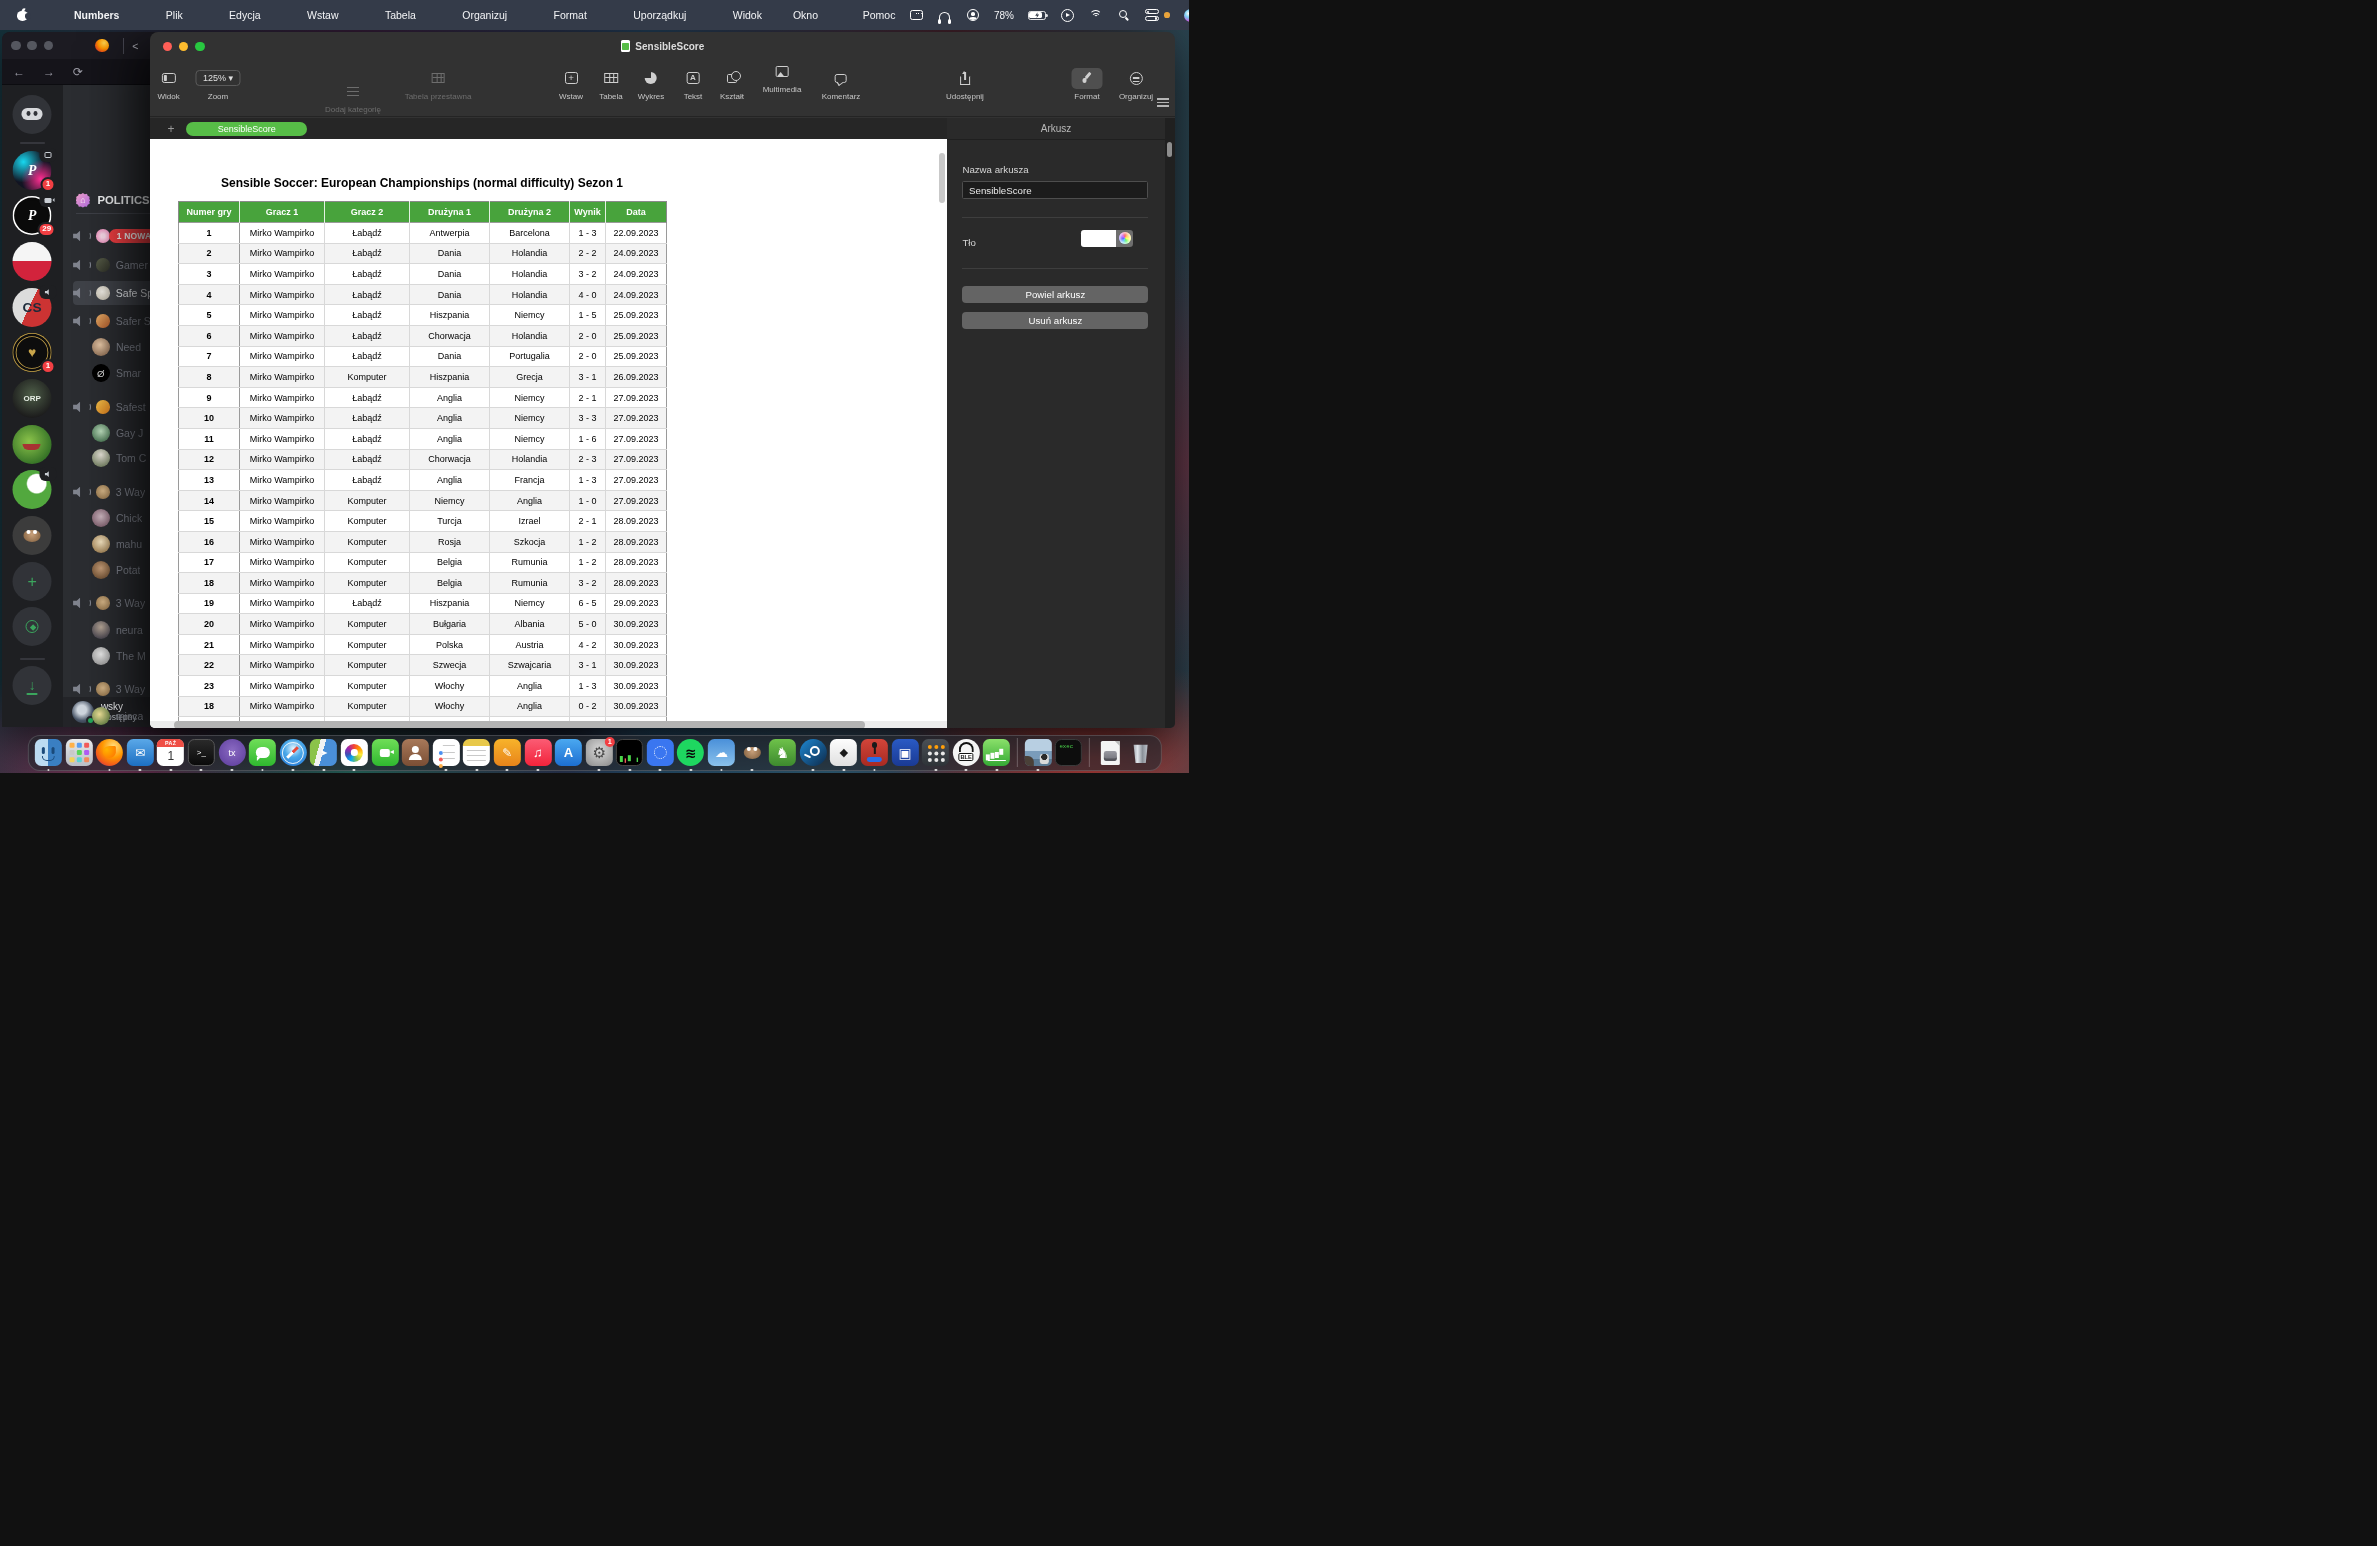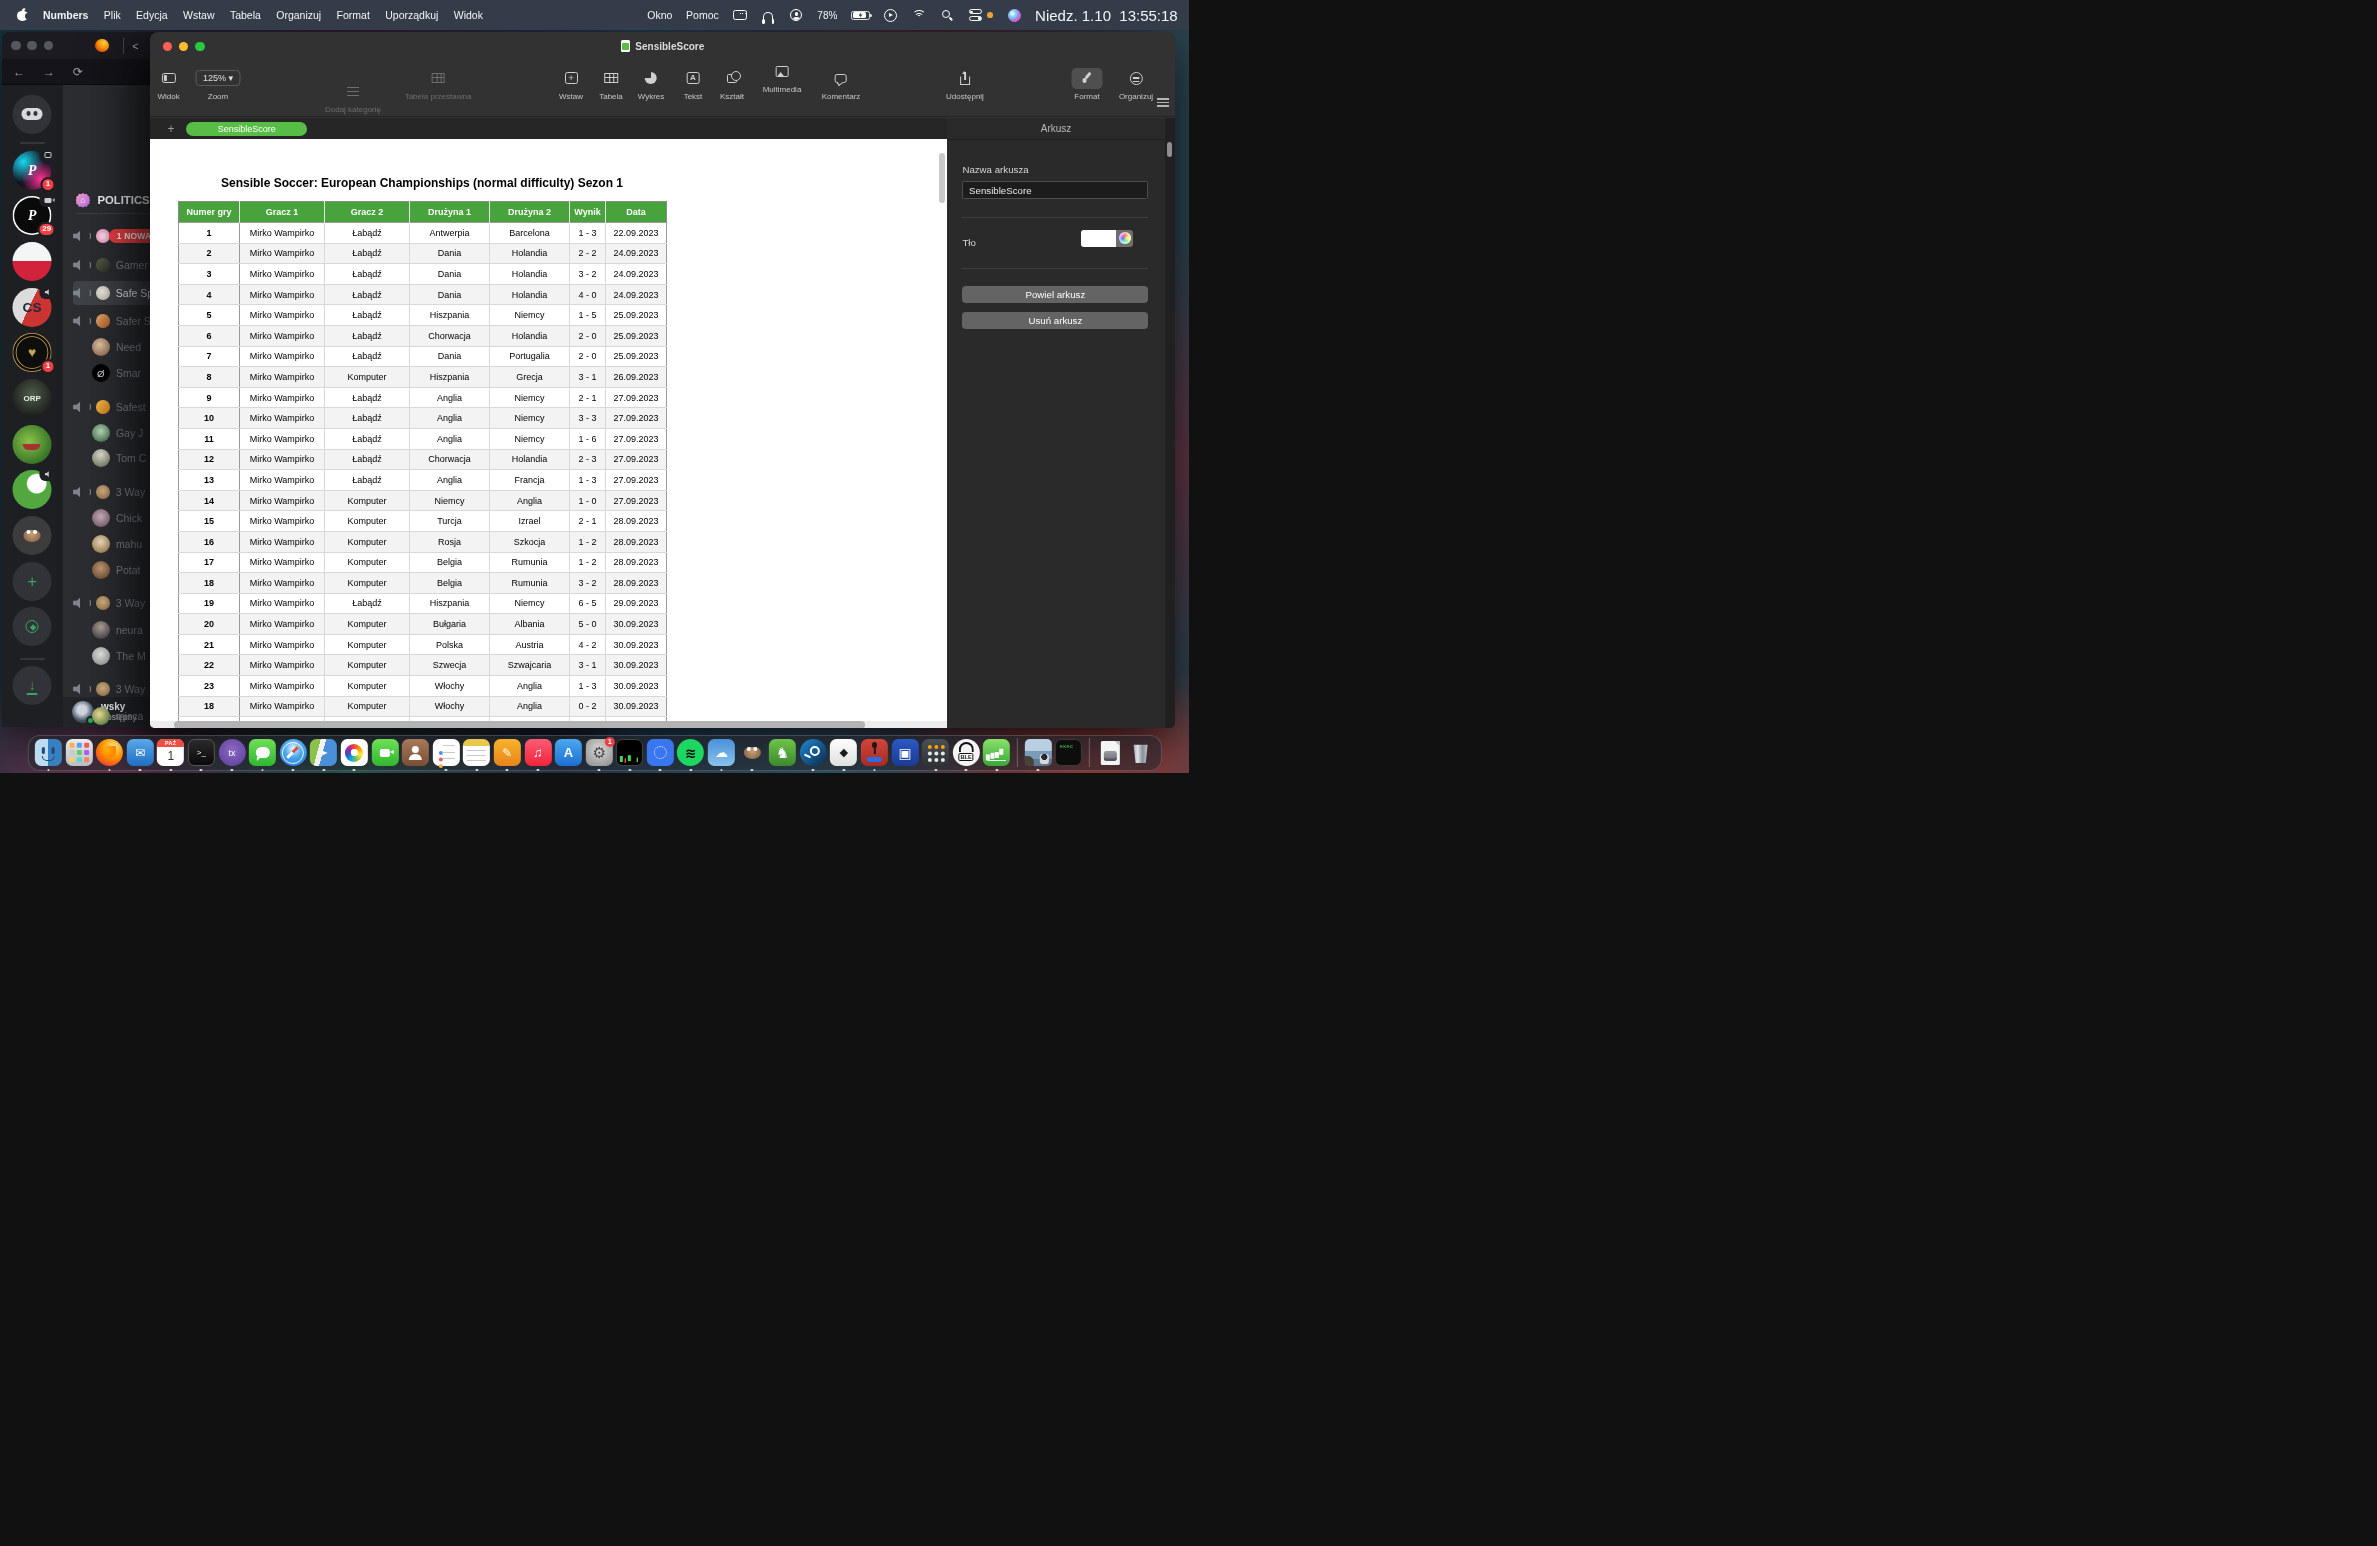--- a/index.html
+++ b/index.html
@@ -14,21 +14,21 @@
       radial-gradient(404px 178px at 70% 100%, rgba(40,120,150,.6), transparent 65%),
       radial-gradient(340px 162px at 30% 100%, rgba(30,140,110,.65), transparent 60%),
       radial-gradient(307px 162px at 8% 100%, rgba(160,50,90,.6), transparent 65%),
       radial-gradient(243px 323px at 100% 60%, rgba(150,40,60,.5), transparent 70%),
       linear-gradient(90deg,#15313a,#3d2140 30%,#23405a 55%,#45232d 80%,#2a4450); }
 
   
   .menubar { position:absolute; left:0; top:0; width:1189px; height:30px; background:#343b49;
     display:flex; align-items:center; color:#f3f4f6; font-size:10.5px; z-index:50; }
   .mb-left { display:flex; align-items:center; gap:15.4px; padding-left:17px; }
-  .mb-item { white-space:nowrap; } .mb-item.bold { font-weight:bold; }
+  .mb-item { white-space:nowrap;margin-left:31px; } .mb-item.bold { font-weight:bold; }
   .apple-logo { position:relative; width:10.5px; height:12px; }
   .apple-logo .body { position:absolute; left:0; top:2.4px; width:10.5px; height:9.7px; background:#fff;
     border-radius:45% 45% 50% 50%; }
   .apple-logo .bite { position:absolute; right:-3.2px; top:4px; width:5.7px; height:5.7px; background:#343b49; border-radius:50%; }
   .apple-logo .leaf { position:absolute; left:4.9px; top:-0.8px; width:3.2px; height:4px; background:#fff; border-radius:80% 10% 80% 10%; transform:rotate(20deg);}
   .mb-right { margin-left:auto; display:flex; align-items:center; gap:13.7px; padding-right:11.3px; }
   .mb-icon { position:relative; display:inline-flex; align-items:center; justify-content:center; width:14.6px; height:13px; }
   .ic-kbd { width:13.7px; height:10.5px; border:1.2px solid #fff; border-radius:2.4px;
     background:repeating-linear-gradient(90deg,transparent 0 1.6px,#fff 1.6px 2.4px) 1.6px 2.4px / 9.7px 1.2px no-repeat; }
   .ic-headset { width:10.5px; height:9px; border:1.6px solid #fff; border-bottom:none; border-radius:6.5px 6.5px 0 0; position:relative; top:1.6px;}
@@ -103,21 +103,21 @@
   .ch-header { position:absolute; left:13px; right:0; display:flex; align-items:center; gap:7.3px; color:#f2f3f5; font-weight:bold; font-size:11.3px; }
   .boost-ic { width:14.6px; height:14.6px; background:linear-gradient(135deg,#f0a0c8,#b06ae0); border-radius:35%; display:flex; align-items:center; justify-content:center; color:#fff; font-size:9px;
     clip-path:polygon(50% 0,63% 8%,78% 5%,83% 19%,97% 26%,94% 41%,100% 50%,94% 59%,97% 74%,83% 81%,78% 95%,63% 92%,50% 100%,37% 92%,22% 95%,17% 81%,3% 74%,6% 59%,0 50%,6% 41%,3% 26%,17% 19%,22% 5%,37% 8%); }
   .ch-sep { position:absolute; left:13px; right:8px; height:0.8px; background:#3e4047; }
   .nowa-badge { background:#f23f43; color:#fff; font-weight:bold; font-size:8.5px; border-radius:8px; padding:2.4px 8px 2.4px 7.3px;
     margin-left:-6.5px; white-space:nowrap; letter-spacing:0.2px; }
   .userbar { position:absolute; left:0; right:0; bottom:0; height:30px; background:#232428; display:flex; align-items:center; padding-left:9px; gap:7.3px; }
   .userbar .ava { position:relative; width:22px; height:22px; border-radius:50%;
     background:radial-gradient(circle at 45% 40%, #cfd6de 0 25%, #4a5668 60%, #20262e); }
   .userbar .status { position:absolute; right:-1.6px; bottom:-1.6px; width:9px; height:9px; border-radius:50%; background:#23a55a; border:2.4px solid #232428; }
-  .userbar .uname { color:#f2f3f5; font-weight:bold; font-size:10px; line-height:10.5px; }
+  .userbar .uname { color:#f2f3f5; font-weight:normal; font-size:10px; line-height:10.5px; }
   .userbar .ustatus { color:#b5bac1; font-size:8.5px; }
 
   
   .numwin { position:absolute; left:150px; top:32px; width:1025px; height:696px; border-radius:8px 8px 4.9px 4.9px;
     background:#323232; box-shadow:-20px 8px 49px rgba(0,0,0,.55), 0 20px 49px rgba(0,0,0,.5); overflow:hidden; }
   .titlebar { position:relative; height:29px; }
   .titlebar .lights { position:absolute; left:13px; top:9.7px; display:flex; }
   .tl.red{ background:#ff5f57; } .tl.yellow{ background:#febc2e; } .tl.green{ background:#28c840; }
   .doc-title { position:absolute; left:0; right:0; top:8px; text-align:center; color:#dcdcdc; font-size:10px; font-weight:bold; }
   .doc-title .doc-ic { display:inline-block; width:9.7px; height:12px; background:#fff; border-radius:1.6px; margin-right:4.9px; vertical-align:-2.4px; position:relative; }

